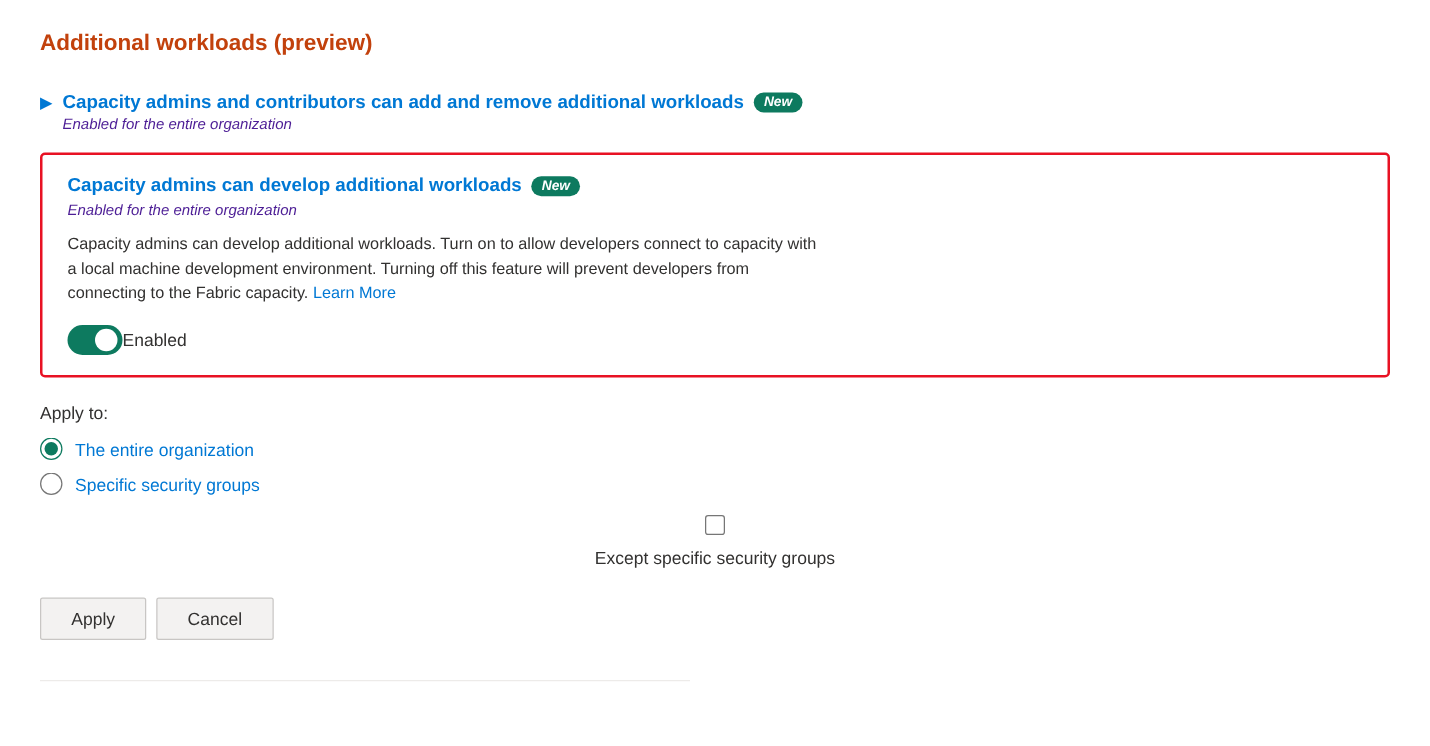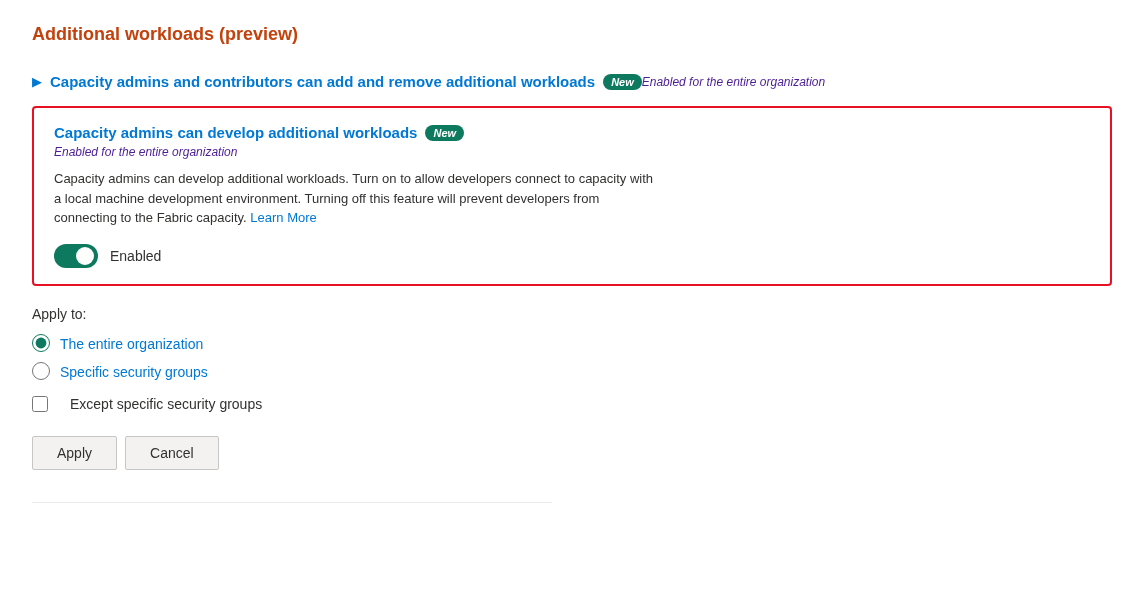--- a/index.html
+++ b/index.html
@@ -15,21 +15,21 @@
 
     .page-title {
       font-size: 18px;
       font-weight: 600;
       color: #c2410c;
       margin-bottom: 20px;
     }
 
     .item-header {
       display: flex;
-      flex-direction: row;
+      flex-direction: column;
     }
 
     .item-title-row {
       display: flex;
       align-items: center;
       gap: 8px;
     }
 
     .item-title {
       font-size: 15px;
@@ -78,21 +78,21 @@
 
     .description-text a {
       color: #0078d4;
       text-decoration: none;
     }
 
     
     .toggle-container {
       display: flex;
       align-items: center;
-      gap: 12px;
+      gap: 0;
     }
 
     .toggle-switch {
       position: relative;
       display: inline-block;
       width: 44px;
       height: 24px;
     }
 
     .toggle-switch input {
@@ -160,23 +160,24 @@
     }
 
     .radio-label {
       font-size: 14px;
       color: #0078d4;
     }
 
     .checkbox-item {
       display: flex;
       align-items: center;
-      gap: 22px;
+      gap: 10px;
       cursor: pointer;
       margin-top: 4px;
+      flex-direction: column;
     }
 
     .checkbox-input {
       width: 16px;
       height: 16px;
       cursor: pointer;
       accent-color: #0078d4;
     }
 
     .checkbox-label {

